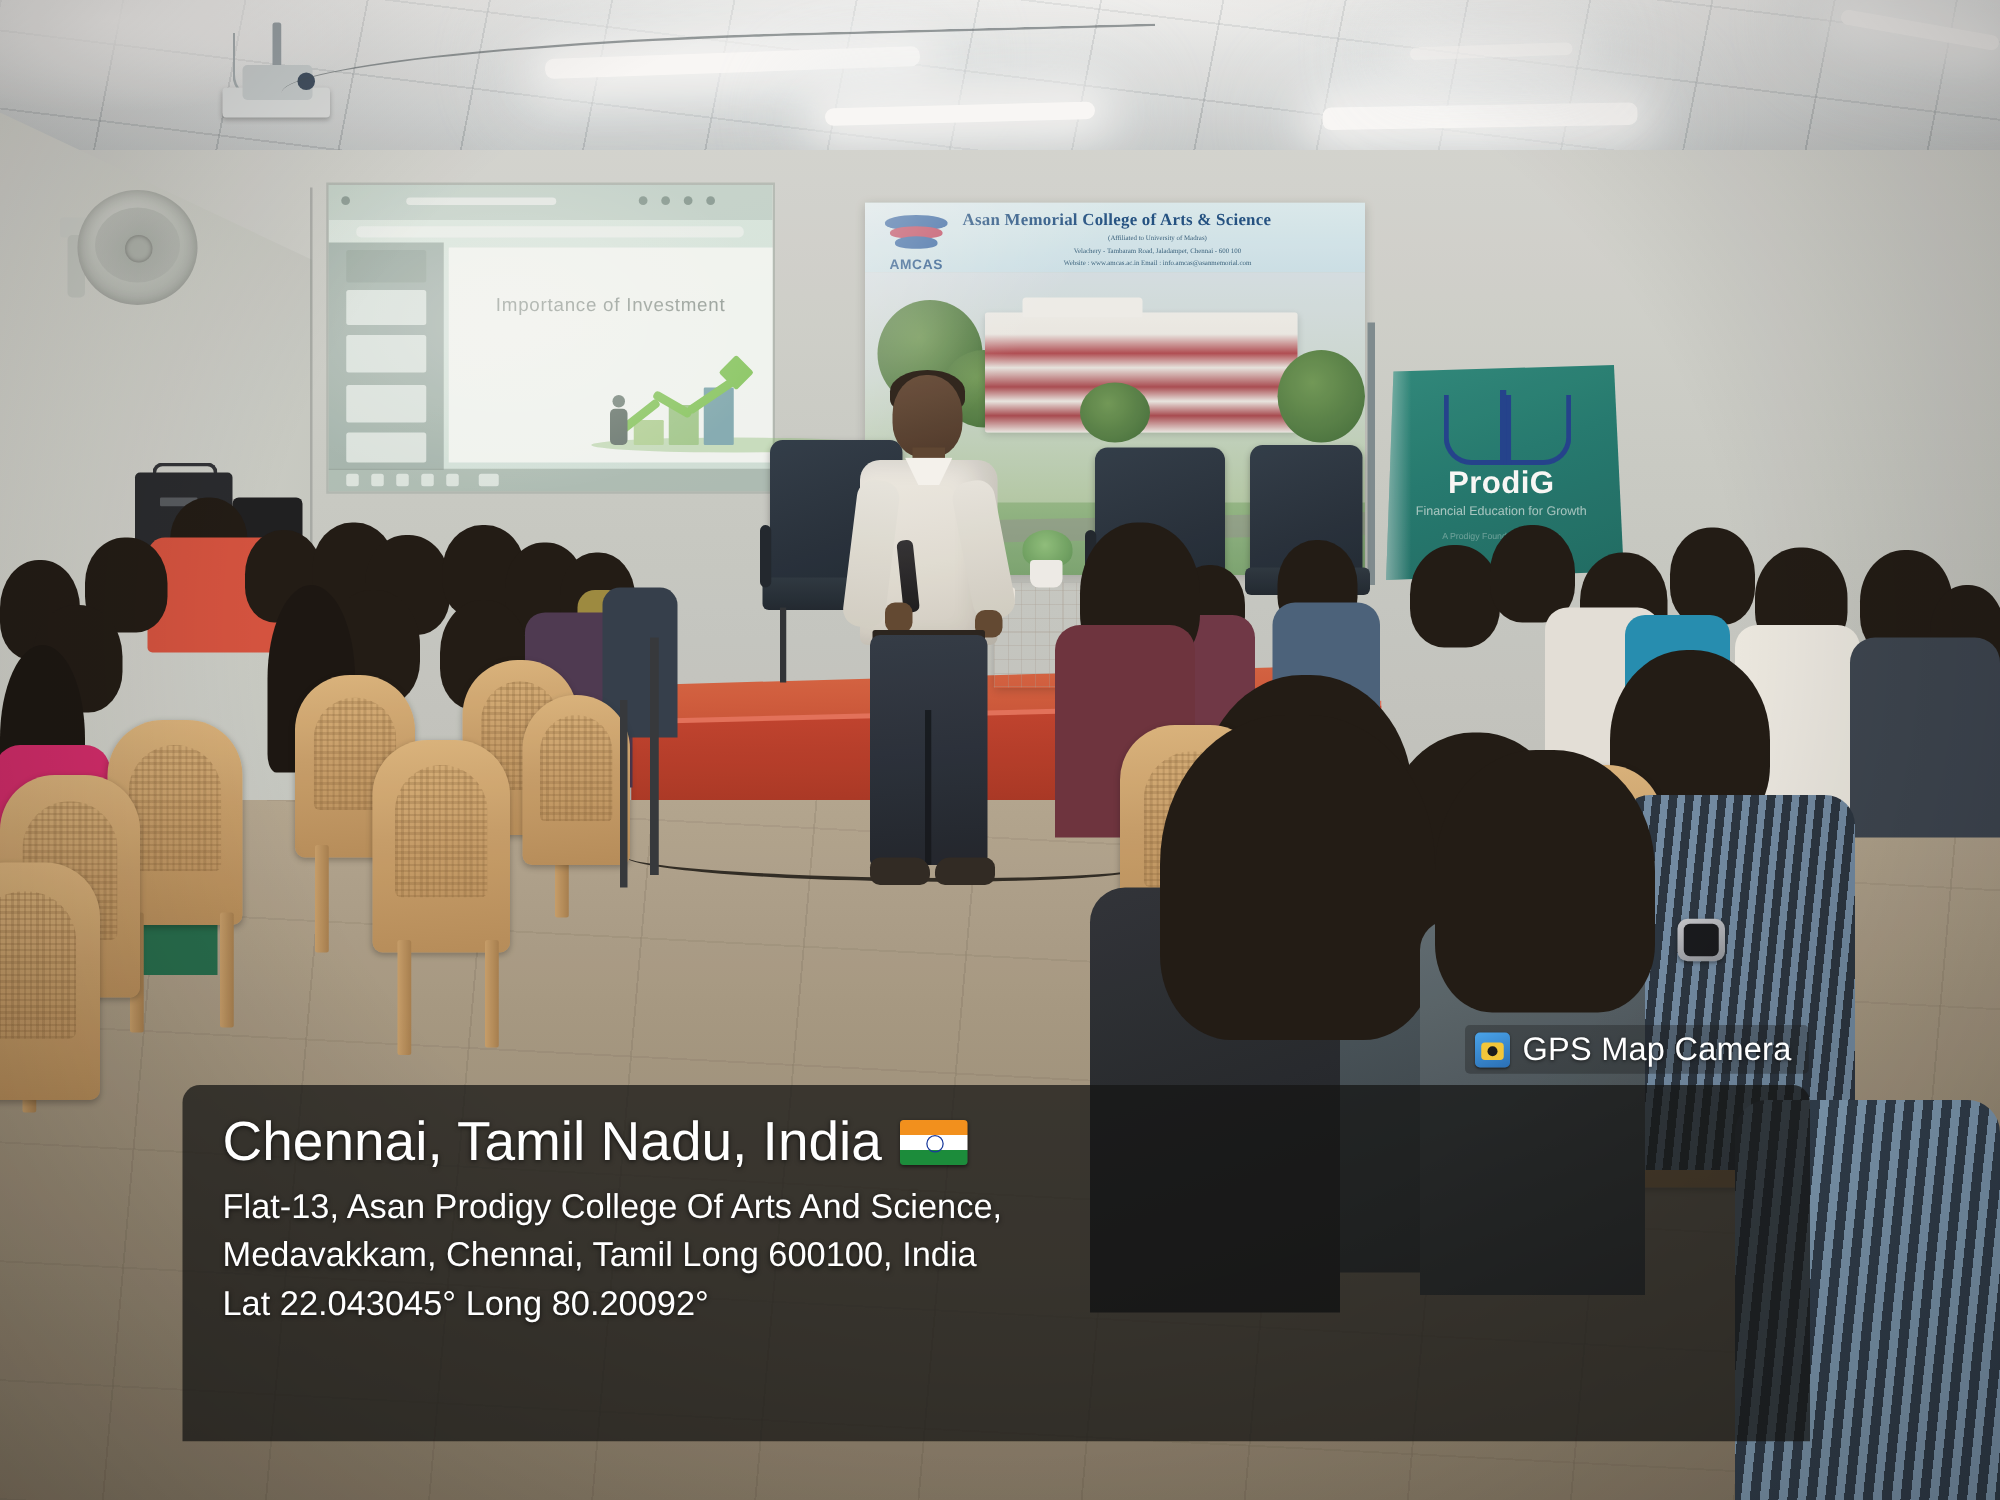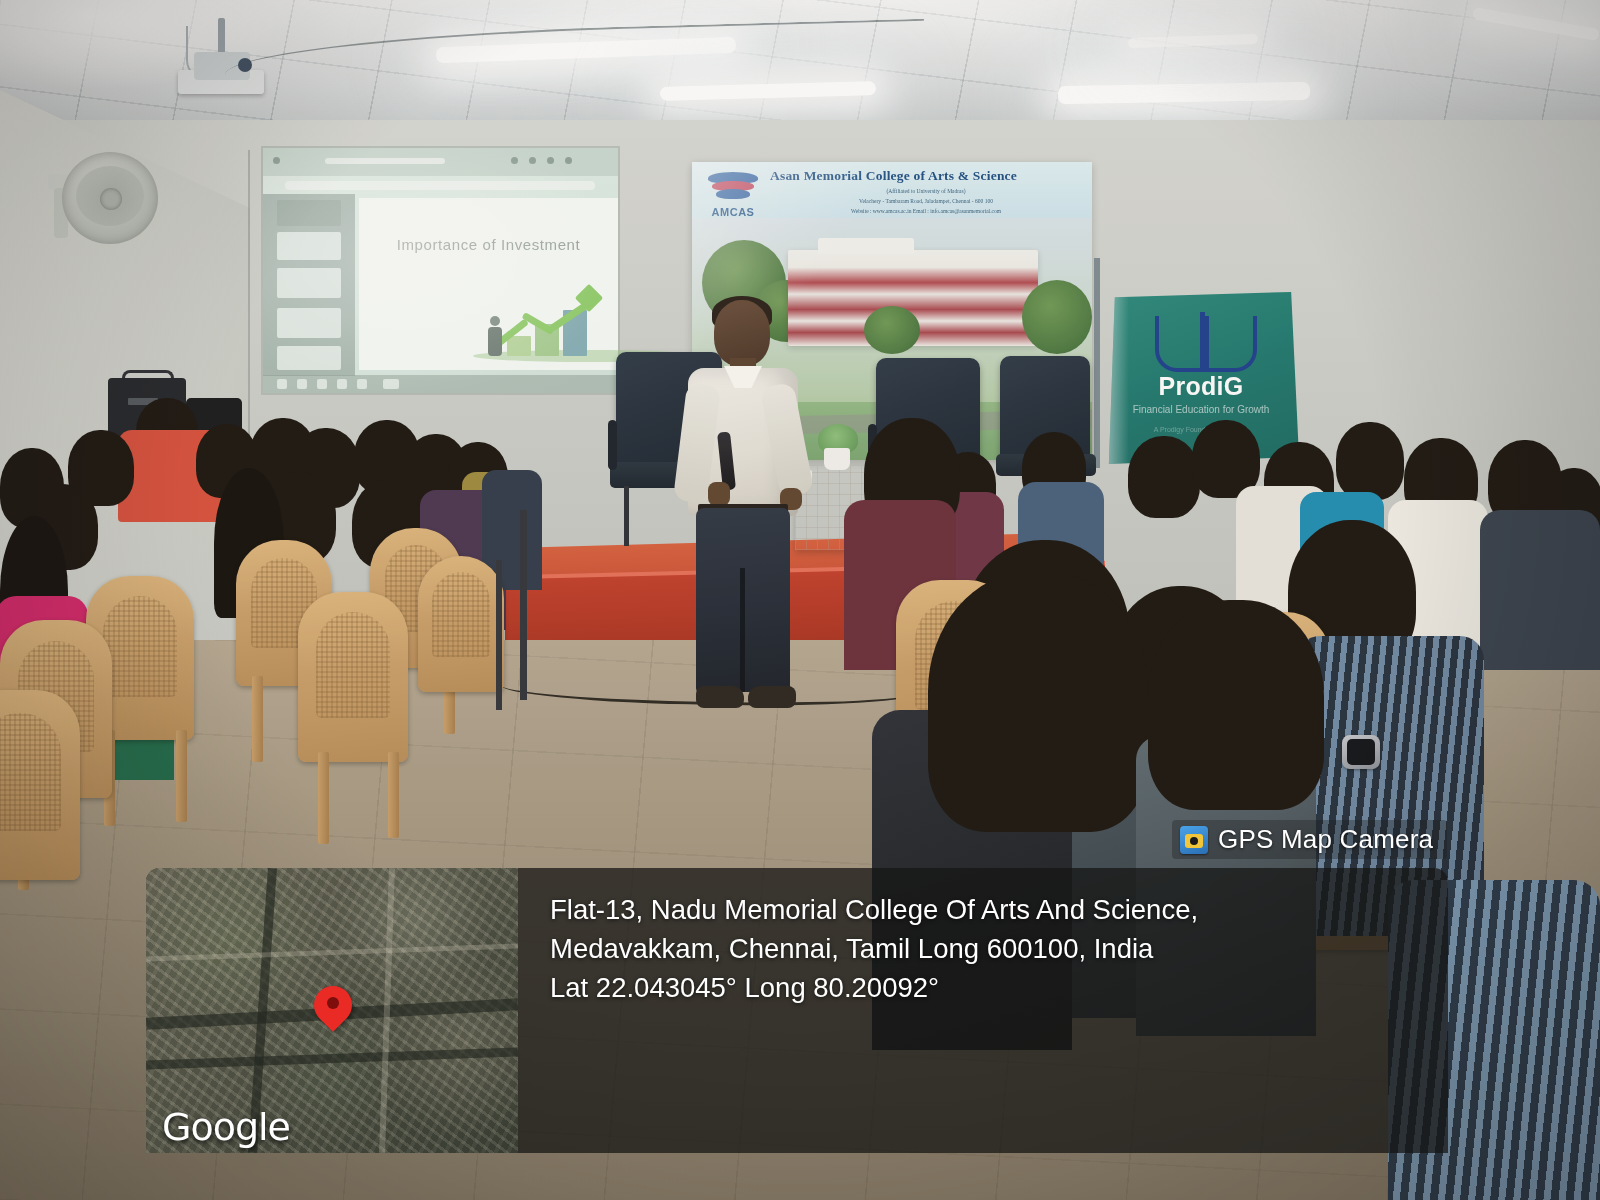--- a/index.html
+++ b/index.html
@@ -492,35 +492,26 @@
     <div class="warm"></div>
   </div>
 
   <div class="gps-badge">
     <div class="gps-appicon"></div>
     <div class="gps-badge-label">GPS Map Camera</div>
   </div>
 
   <div class="gps-panel">
 
-    <div class="gps-map">
-      <div class="map-noise"></div>
-      <div class="map-road" style="left:0;top:140px;width:372px;height:12px;transform:rotate(-3deg);"></div>
-      <div class="map-road" style="left:0;top:186px;width:372px;height:9px;transform:rotate(-2deg);"></div>
-      <div class="map-road" style="left:112px;top:0;width:9px;height:285px;transform:rotate(4deg);"></div>
-      <div class="map-road2" style="left:238px;top:0;width:6px;height:285px;transform:rotate(2deg);"></div>
-      <div class="map-road2" style="left:0;top:82px;width:372px;height:5px;transform:rotate(-2deg);"></div>
-      <div class="map-pin">
-        <div class="pin-drop"></div>
-        <div class="pin-hole"></div>
-      </div>
-      <div class="map-google">Google</div>
-    </div>
 
     <div class="gps-text">
-      <div class="gps-line">Flat-13, Nadu Memorial College Of Arts And Science,</div>
+      <div class="gps-place">
+        <span>Chennai, Tamil Nadu, India</span>
+        <span class="flag"></span>
+      </div>
+      <div class="gps-line">Flat-13, Asan Prodigy College Of Arts And Science,</div>
       <div class="gps-line">Medavakkam, Chennai, Tamil Long 600100, India</div>
       <div class="gps-line">Lat 22.043045° Long 80.20092°</div>
     </div>
 
   </div>
 
 </div>
 
 </body></html>

